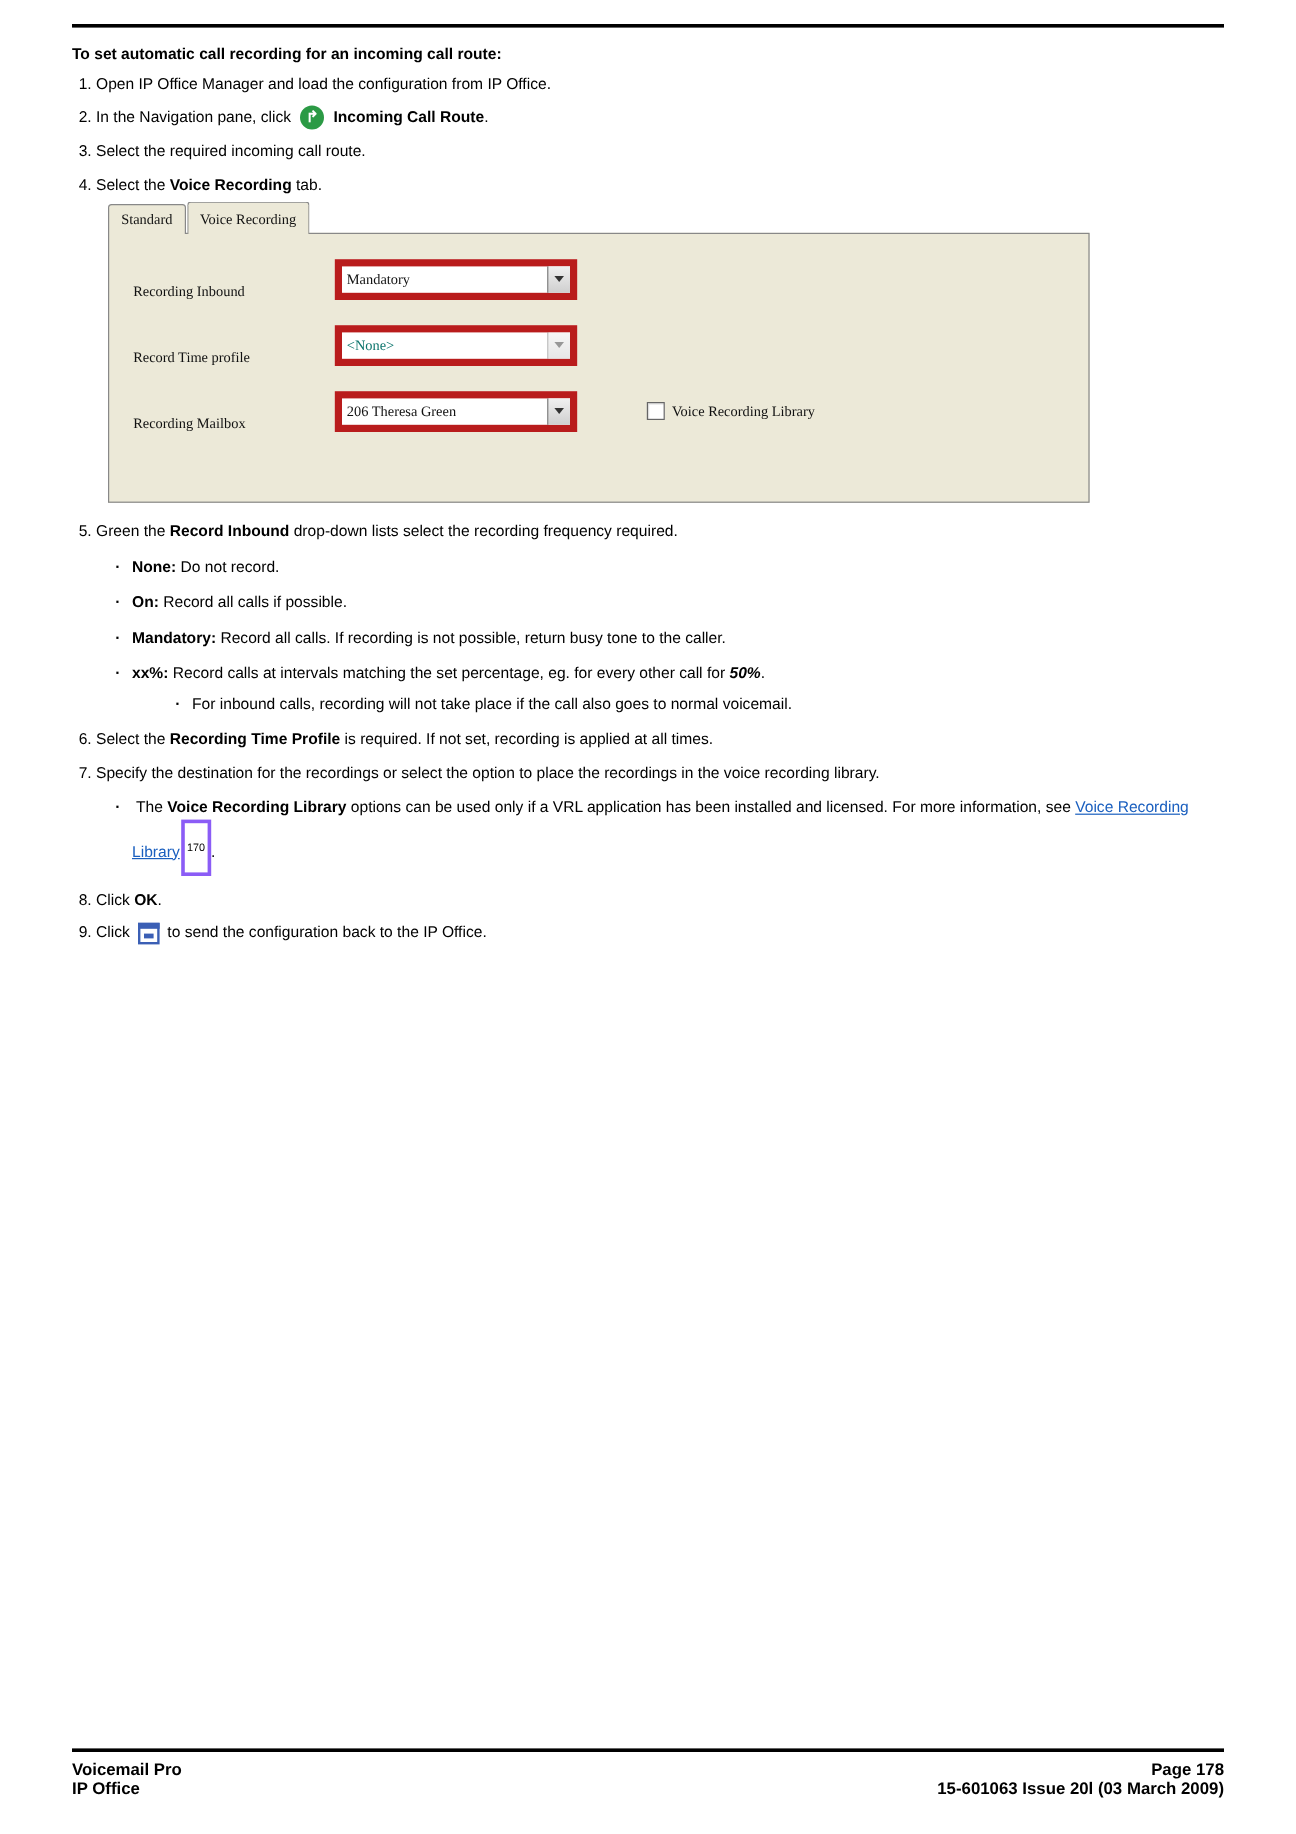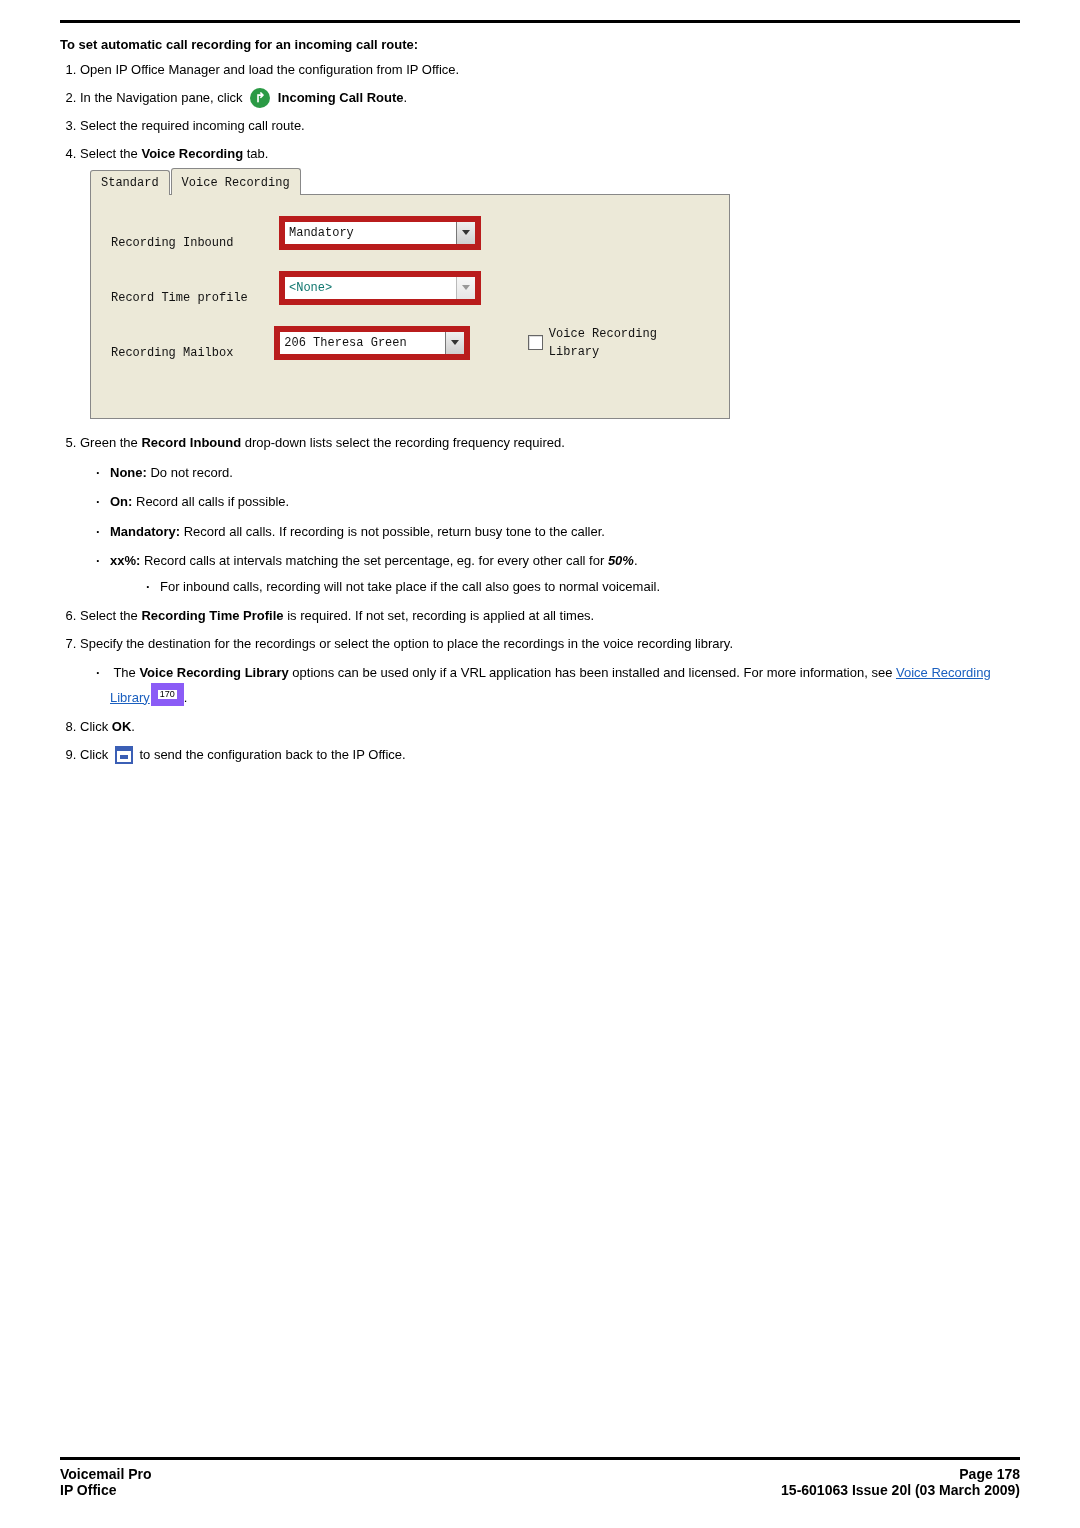--- a/index.html
+++ b/index.html
@@ -78,32 +78,32 @@
   .sub-bullets2 > li::before {
     content: "·";
     display: inline-block;
     width: 14px;
     margin-left: -14px;
     font-weight: bold;
   }
   a.doclink { color: #1a5fbf; text-decoration: underline; }
   .pageref-box {
     display: inline-block;
-    border: 7px solid #8b5cf6;
+    border: 3px solid #8b5cf6;
     font-size: 9px;
-    padding: 0 2px;
+    padding: 16px 2px;
     vertical-align: super;
     margin-left: 1px;
     line-height: 1;
   }
 
   .tabs-panel-container {
     margin: 4px 0 14px 10px;
-    width: 640px;
-    font-family: Liberation Mono, monospace;
+    width: 818px;
+    font-family: Liberation Serif, serif;
     font-size: 12px;
     color: #111;
   }
   .tabs-row { display: flex; align-items: flex-end; }
   .tab {
     border: 1px solid #888;
     border-bottom: none;
     padding: 3px 10px;
     margin-right: 1px;
     background: #ece9d8;

